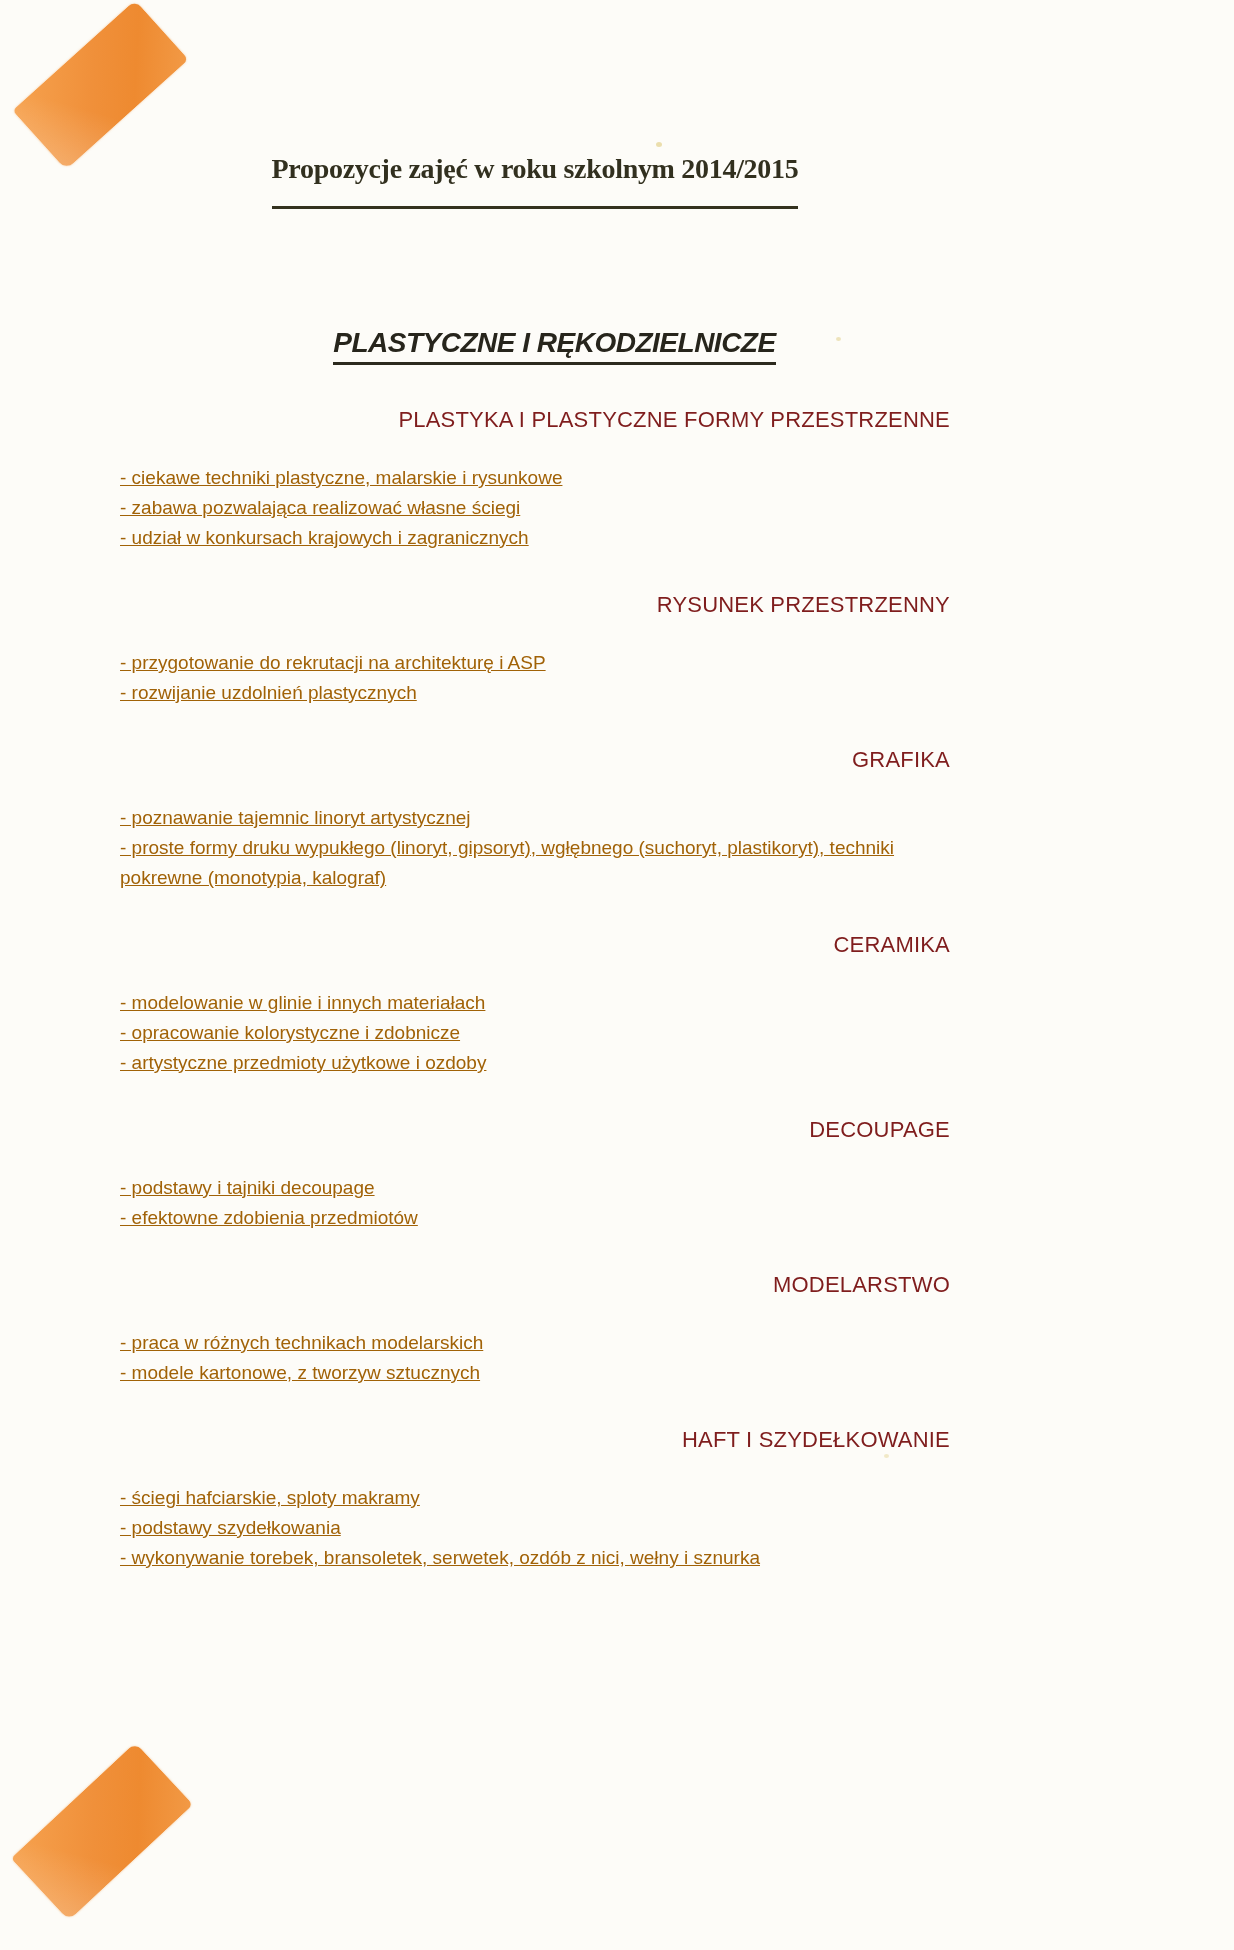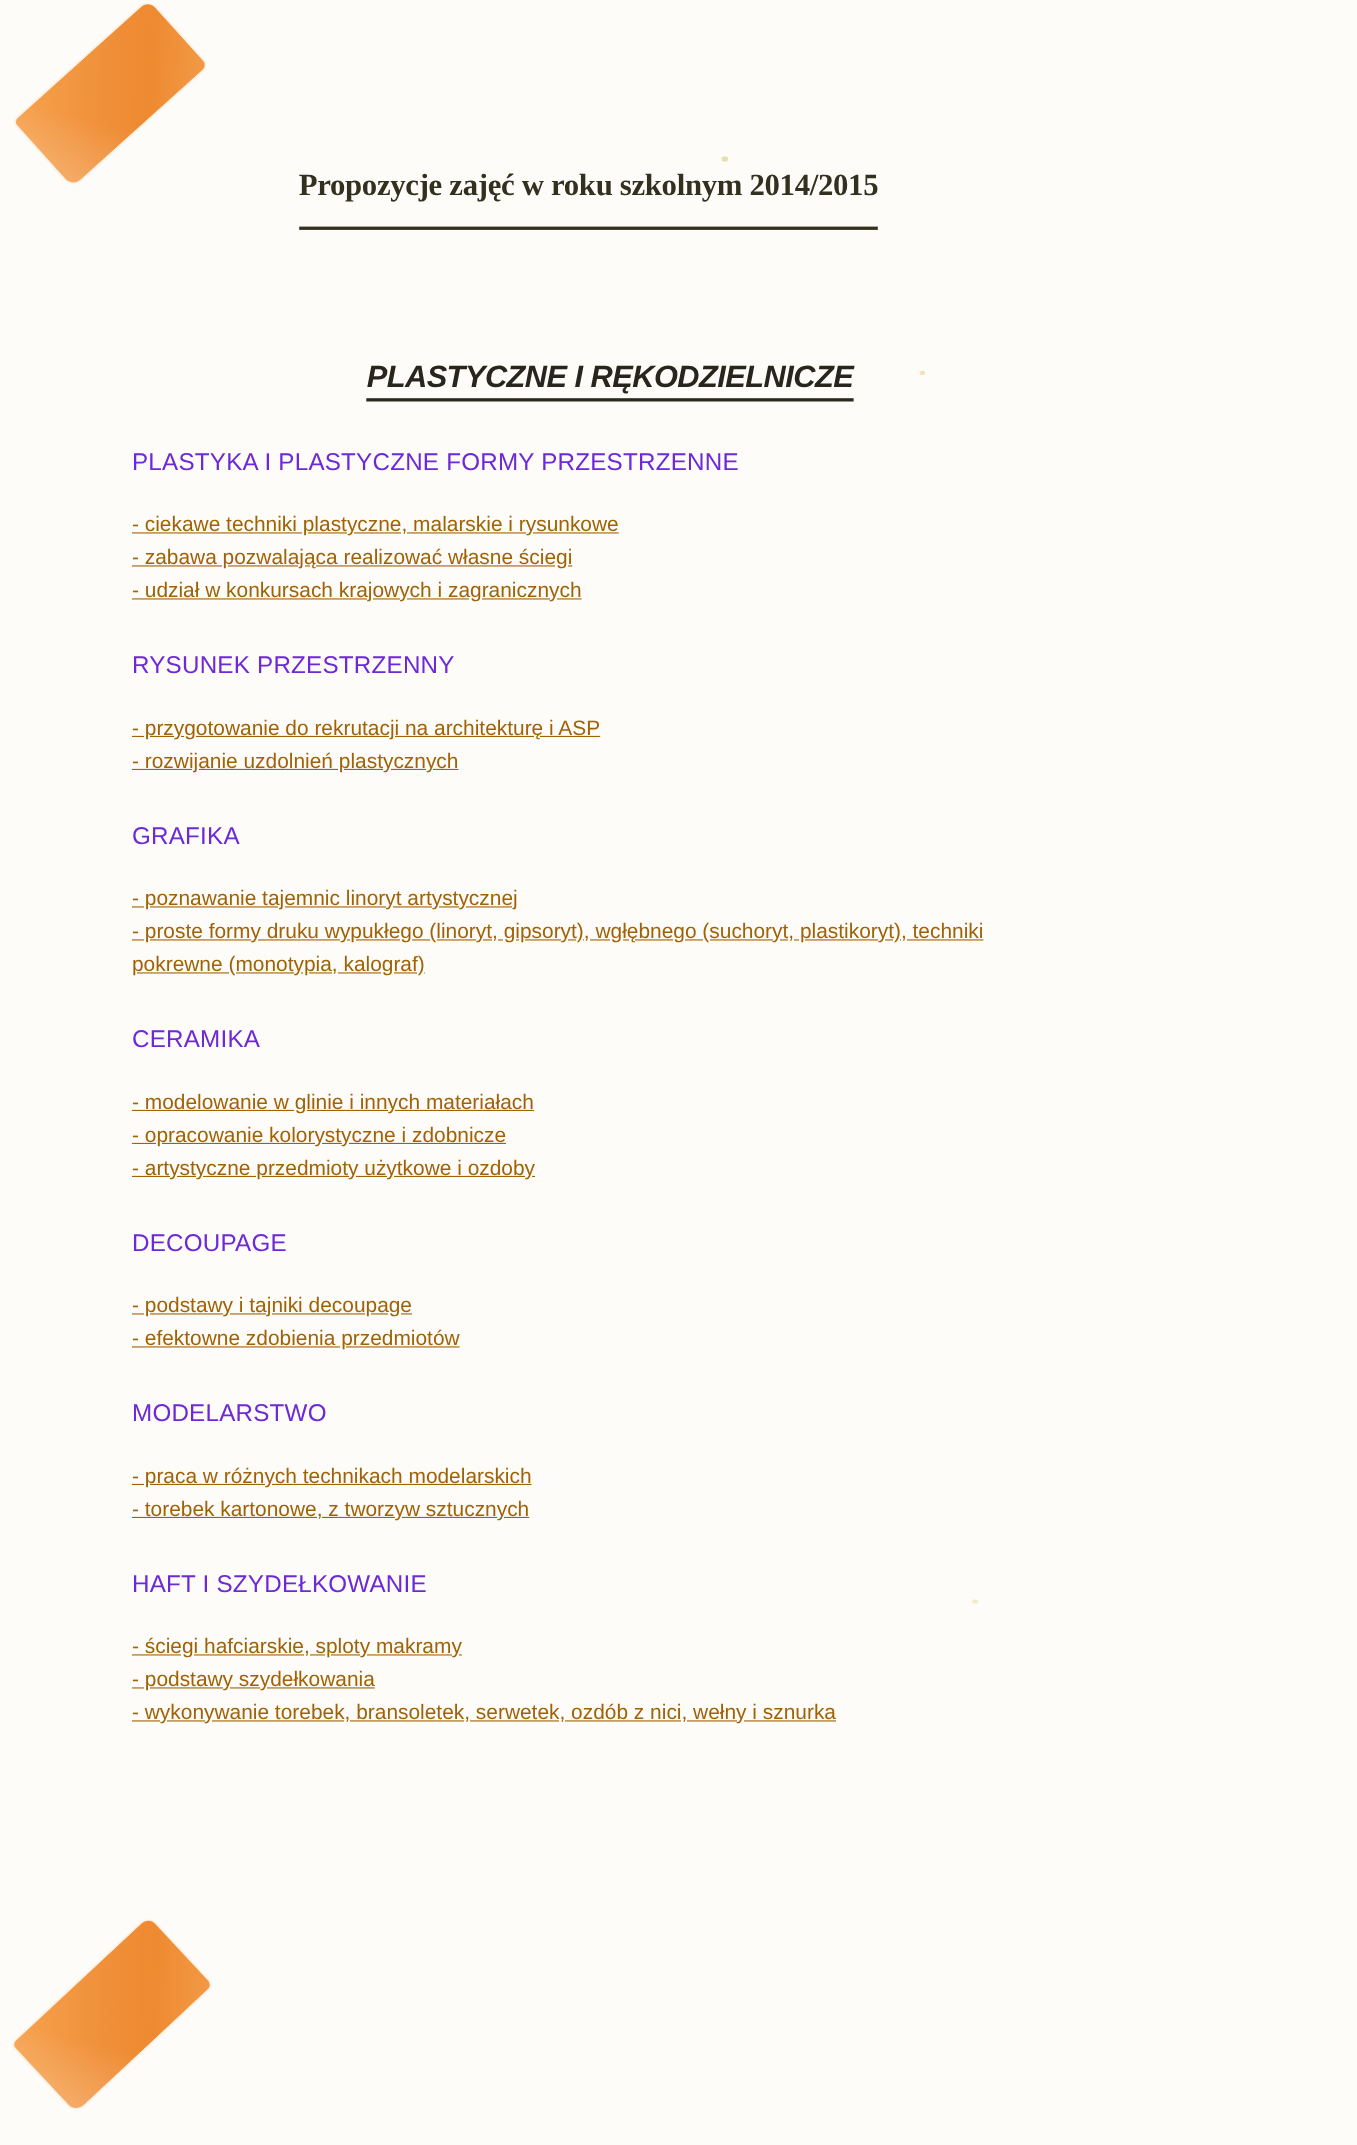--- a/index.html
+++ b/index.html
@@ -79,22 +79,22 @@
 
   .sec { margin-top: 38px; }
   .sec:first-of-type { margin-top: 41px; }
 
   .sec-heading {
     margin: 0 0 29px 0;
     font-size: 22px;
     line-height: 28px;
     font-weight: normal;
     letter-spacing: 0.2px;
-    text-align: left;
-    color: #6d28d9;
+    text-align: right;
+    color: #7f1d1d;
   }
 
   .item {
     margin: 0;
     font-size: 19px;
     line-height: 30px;
     letter-spacing: 0;
     color: #a16207;
     max-width: 830px;
     text-decoration: underline;
@@ -149,21 +149,21 @@
 
     <section class="sec">
       <h2 class="sec-heading">DECOUPAGE</h2>
       <p class="item">- podstawy i tajniki decoupage</p>
       <p class="item">- efektowne zdobienia przedmiotów</p>
     </section>
 
     <section class="sec">
       <h2 class="sec-heading">MODELARSTWO</h2>
       <p class="item">- praca w różnych technikach modelarskich</p>
-      <p class="item">- torebek kartonowe, z tworzyw sztucznych</p>
+      <p class="item">- modele kartonowe, z tworzyw sztucznych</p>
     </section>
 
     <section class="sec">
       <h2 class="sec-heading">HAFT I SZYDEŁKOWANIE</h2>
       <p class="item">- ściegi hafciarskie, sploty makramy</p>
       <p class="item">- podstawy szydełkowania</p>
       <p class="item">- wykonywanie torebek, bransoletek, serwetek, ozdób z nici, wełny i sznurka</p>
     </section>
 
   </div>

